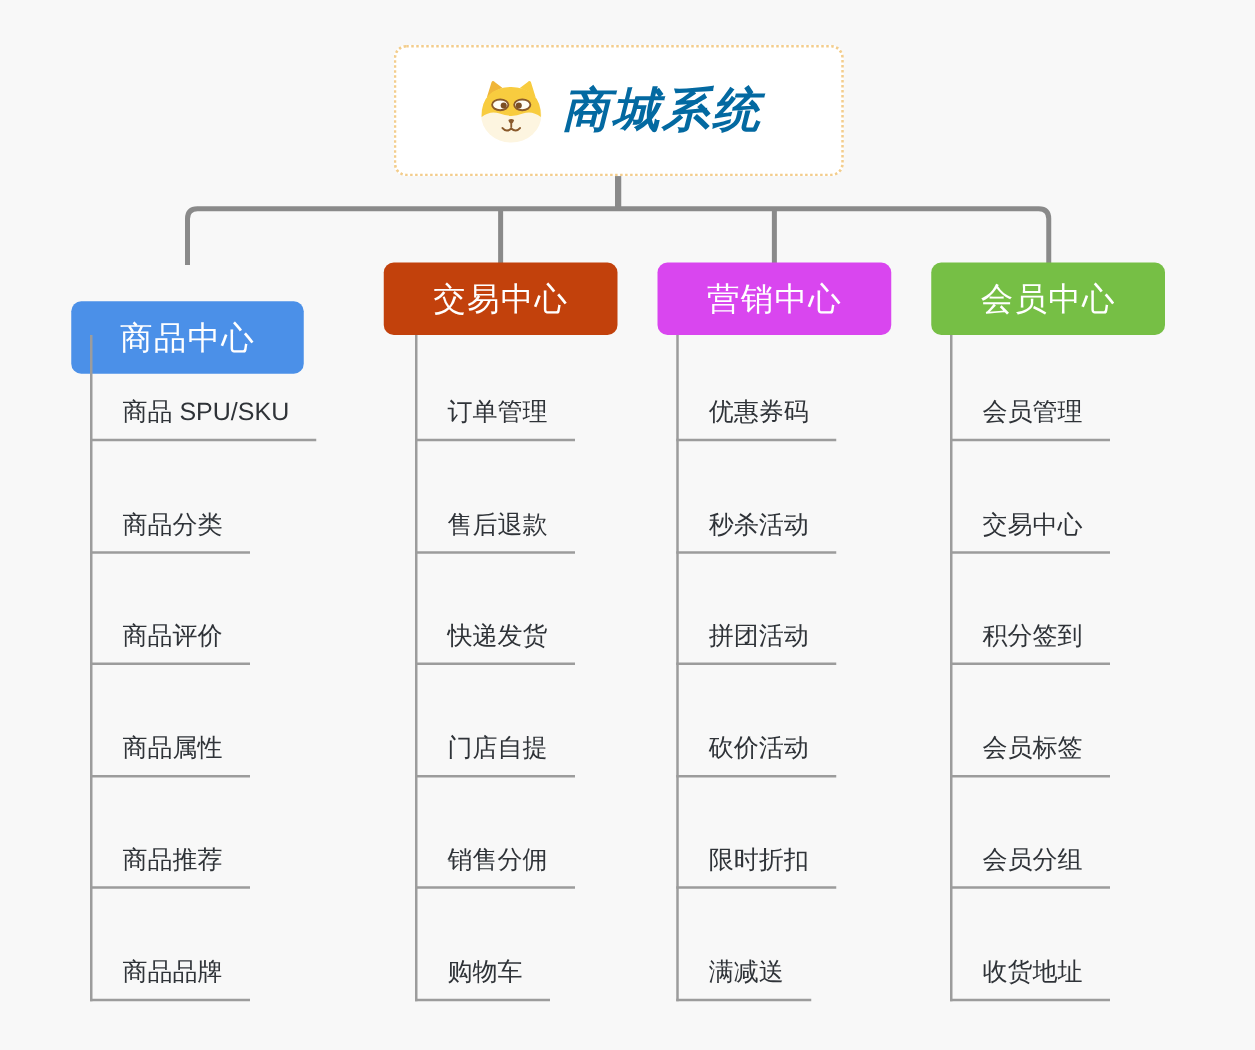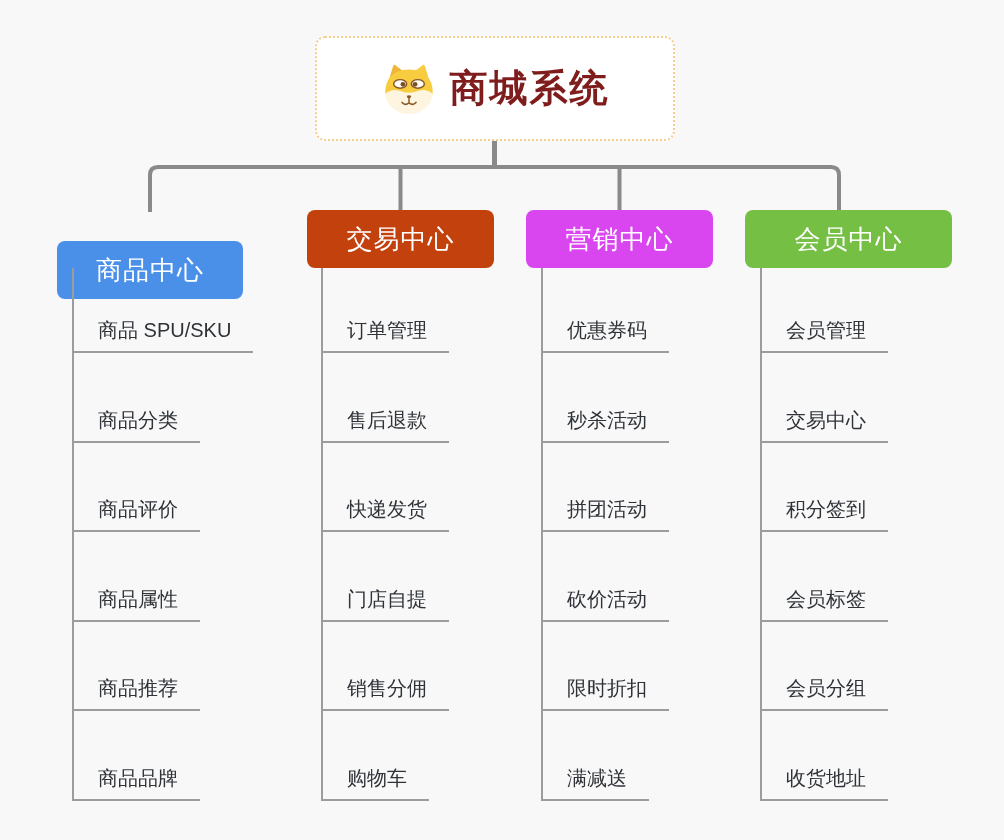--- a/index.html
+++ b/index.html
@@ -15,50 +15,51 @@
   .root-node{
     position:absolute;left:315px;top:36px;width:360px;height:105px;
     background:#ffffff;
     border:2px dotted #f3cd8c;
     border-radius:10px;
     box-sizing:border-box;
     display:flex;align-items:center;justify-content:center;
     gap:13px;
   }
   .root-title{
-    font-size:38px;font-weight:bold;color:#7f1d1d;letter-spacing:2px;
+    font-size:38px;font-weight:bold;color:#0369a1;letter-spacing:2px;
     white-space:nowrap;
+    font-style:italic;
   }
   .root-icon{width:56px;height:52px;flex:0 0 auto;}
 
   
   .connectors{position:absolute;left:0;top:0;width:1004px;height:240px;}
 
   
   .branch-box{
     position:absolute;top:210px;height:58px;
     border-radius:8px;
     display:flex;align-items:center;justify-content:center;
     color:#ffffff;font-size:26px;letter-spacing:1px;white-space:nowrap;
     box-sizing:border-box;
   }
   .branch-box.b0{left:57px;width:186px;}
   .branch-box.b1{left:307px;width:187px;}
   .branch-box.b2{left:526px;width:187px;}
-  .branch-box.b3{left:745px;width:207px;}
+  .branch-box.b3{left:745px;width:187px;}
 
   
   .branch-col{
     position:absolute;top:268px;height:533px;width:235px;
     border-left:2px solid #9c9c9c;
     box-sizing:border-box;
     display:flex;flex-direction:column;
   }
   .branch-col.c0{left:72px;}
-  .branch-col.c1{left:321px;}
+  .branch-col.c1{left:332px;}
   .branch-col.c2{left:541px;}
   .branch-col.c3{left:760px;}
 
   .item{
     height:89.5px;
     display:flex;align-items:flex-end;justify-content:flex-start;
   }
   .item:first-child{height:85px;}
   .item-label{
     display:inline-block;

